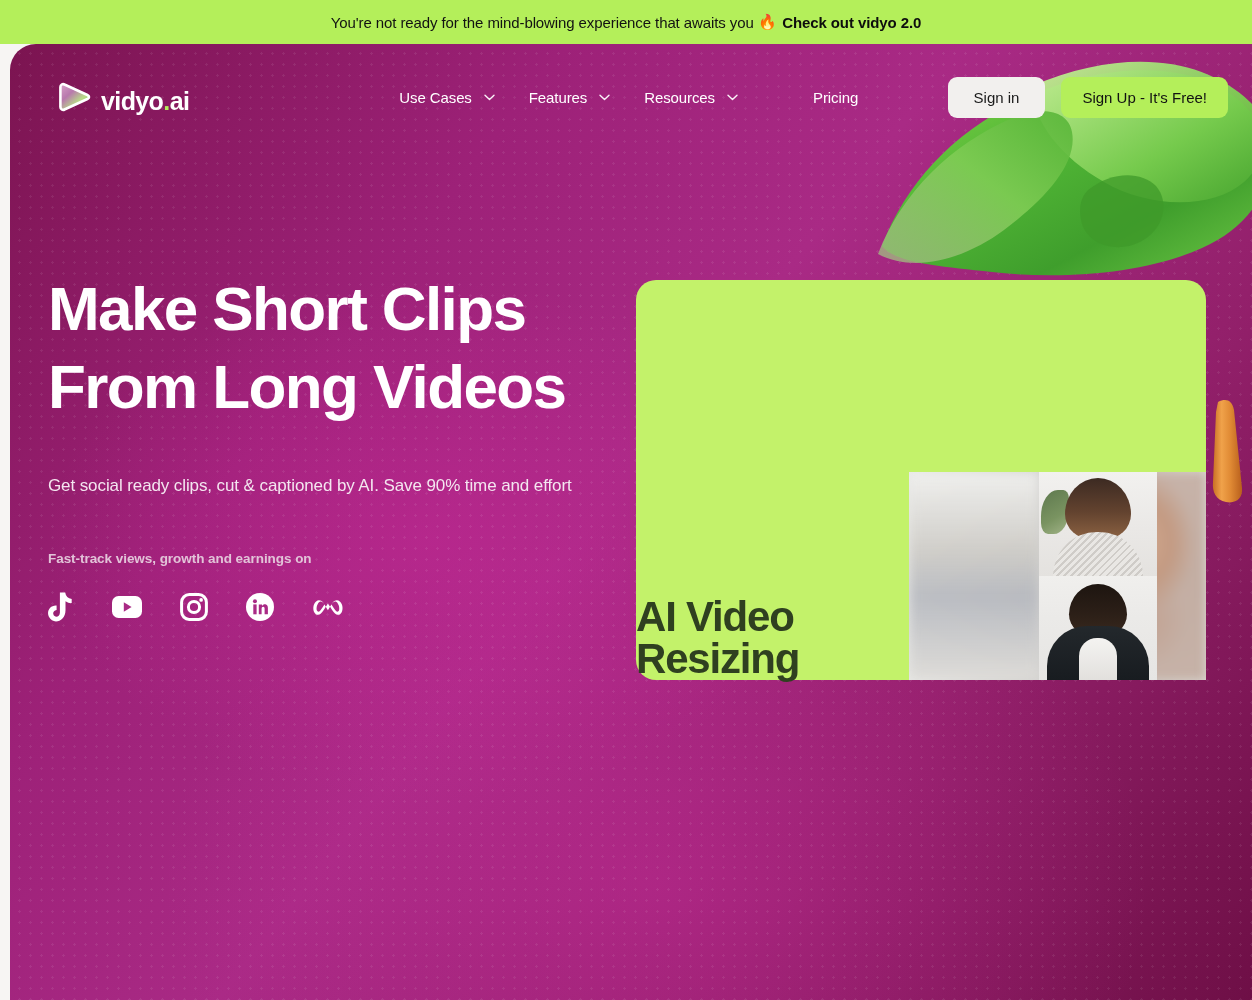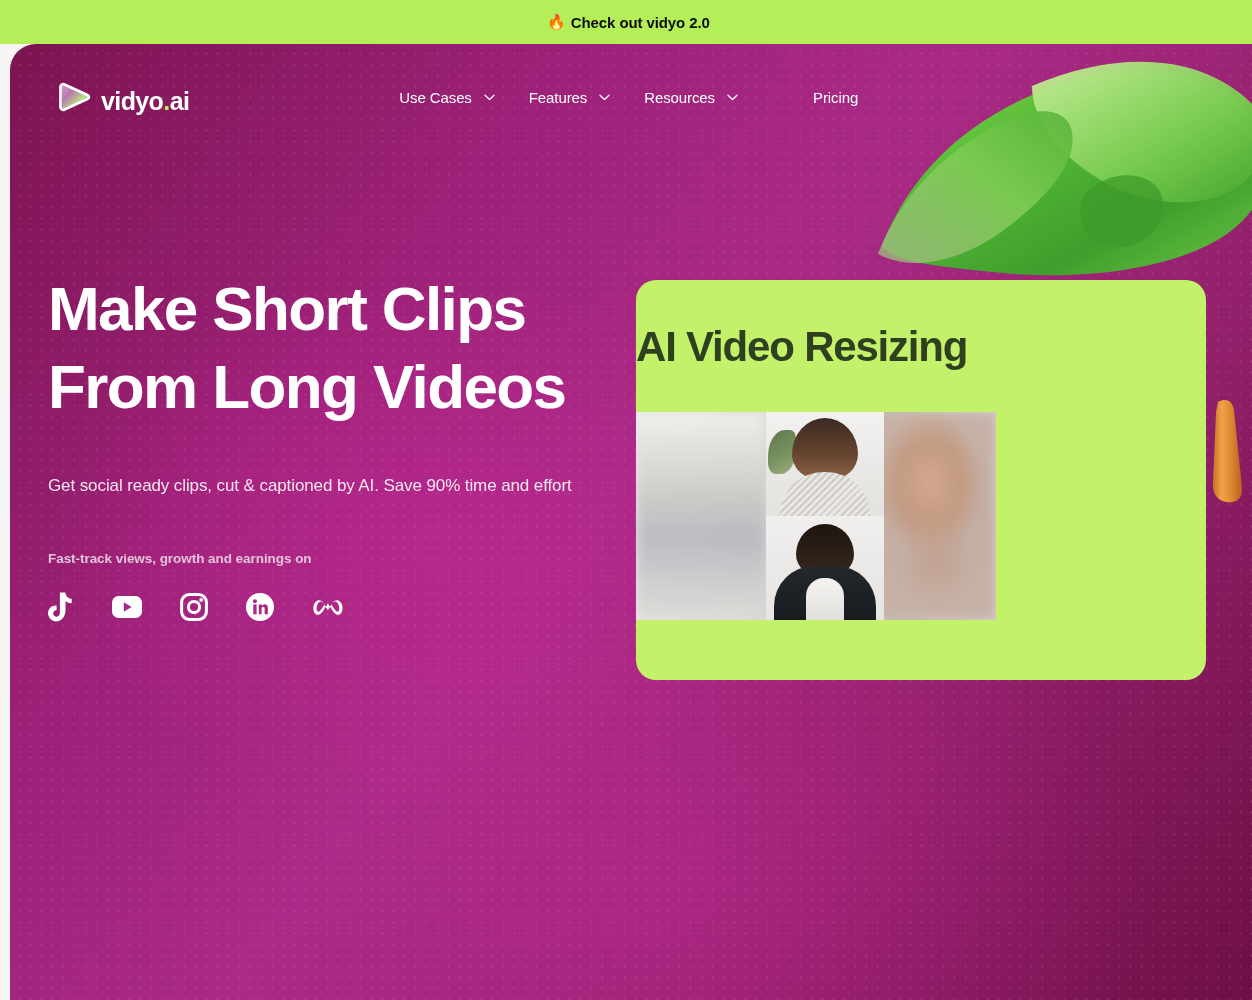--- a/index.html
+++ b/index.html
@@ -214,22 +214,21 @@
   .feature-card {
     position: absolute;
     top: 236px;
     left: 626px;
     width: 570px;
     height: 400px;
     background: #c3f26a;
     border-radius: 20px;
     z-index: 25;
     display: flex;
-    flex-direction: column;
-    align-items: flex-start;
+    align-items: flex-end;
   }
   .feature-title {
     margin-top: 46px;
     font-size: 42px;
     font-weight: bold;
     color: #2f4020;
     letter-spacing: -1.2px;
     line-height: 1;
   }
 
@@ -305,20 +304,21 @@
   .shirt-bot {
     position: absolute; left: 40px; bottom: 0; width: 38px; height: 42px;
     background: linear-gradient(180deg,#f4f3f1 0%, #e2e0dd 100%);
     border-radius: 18px 18px 0 0;
   }
 </style>
 </head>
 <body>
 
 <div class="announce-bar">
+  <span class="announce-text">You're not ready for the mind-blowing experience that awaits you</span>
   <span class="flame-icon">🔥</span>
   <a class="announce-link" href="#">Check out vidyo 2.0</a>
 </div>
 
 <div class="hero-wrap">
   <div class="hero">
 
     <div class="hero-dots"></div>
 
     <svg class="blob-green" viewBox="0 0 400 330">
@@ -392,20 +392,24 @@
           <span>Resources</span>
           <svg class="chev" viewBox="0 0 11 7">
               <path d="M1 1.3 L5.5 5.6 L10 1.3" fill="none" stroke="#ffffff" stroke-width="1.4" stroke-linecap="round" stroke-linejoin="round"></path>
             </svg>
         </div>
         <div class="nav-item" style="margin-left:41px">
           <span>Pricing</span>
         </div>
       </div>
 
+      <div class="nav-actions">
+        <button class="btn btn-signin">Sign in</button>
+        <button class="btn btn-signup">Sign Up - It's Free!</button>
+      </div>
     </div>
 
     <div class="hero-copy">
       <h1 class="hero-title">
         <span>Make Short Clips</span><br>
         <span>From Long Videos</span>
       </h1>
 
       <p class="hero-sub">Get social ready clips, cut &amp; captioned by AI. Save 90% time and effort</p>
 

